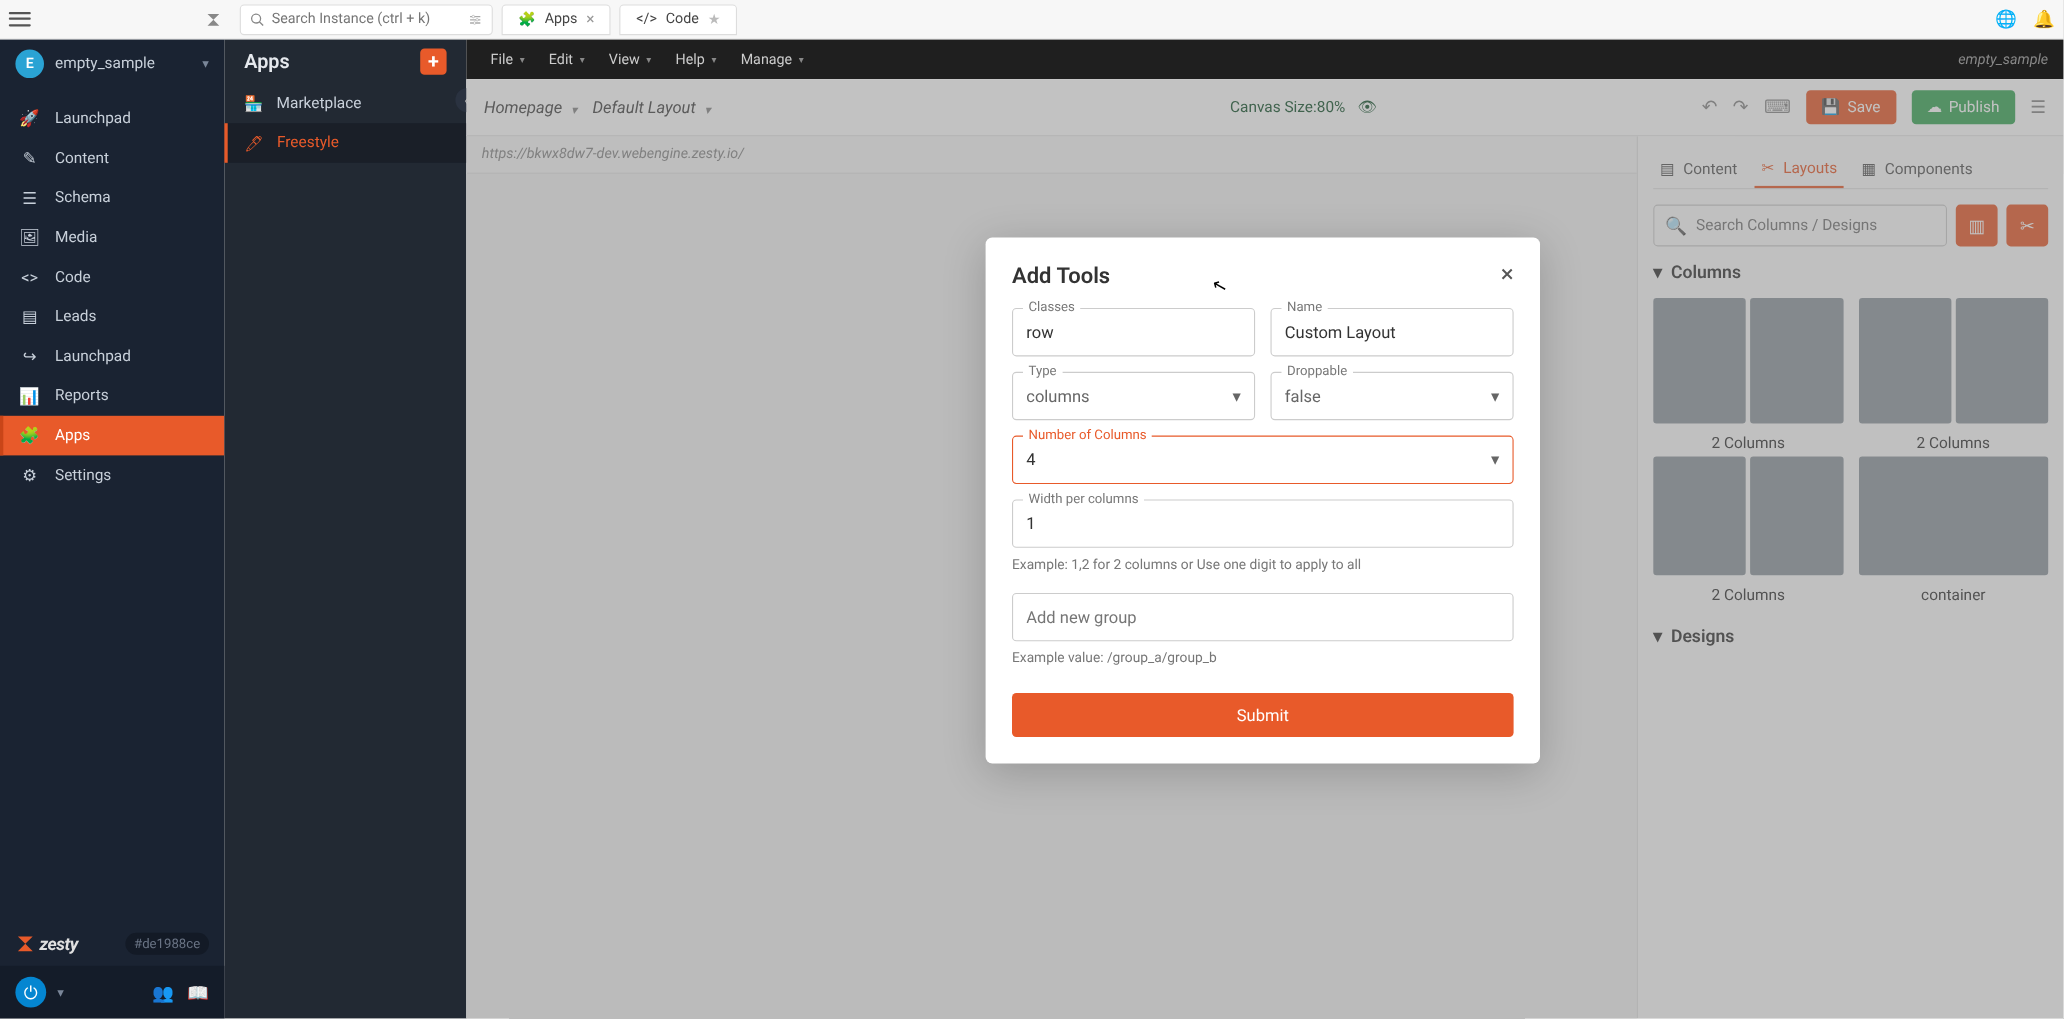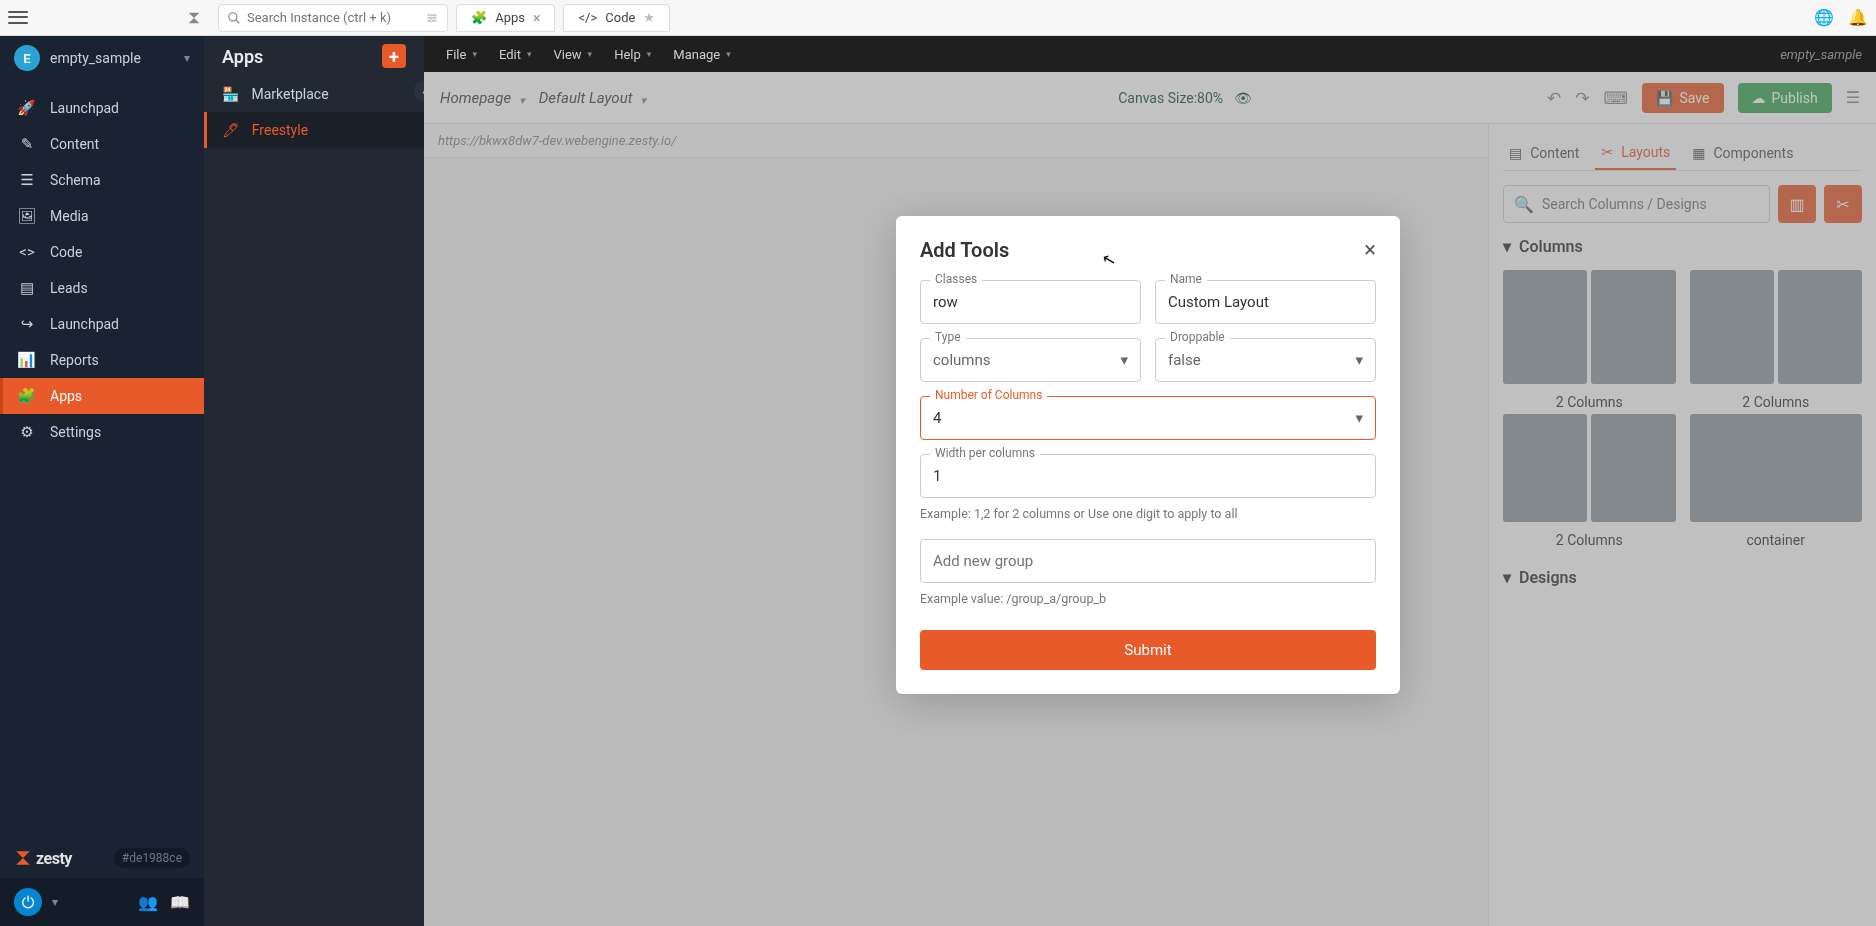--- a/index.html
+++ b/index.html
@@ -22,21 +22,21 @@
   .sidebar1 { position: absolute; left: 0; top: 36px; width: 204px; height: calc(100% - 36px); background: #1a2332; color: #c8d0da; display: flex; flex-direction: column; }
   .account-row { height: 44px; display: flex; align-items: center; padding: 0 14px; gap: 10px; }
   .avatar { width: 26px; height: 26px; border-radius: 50%; background: #2aa3d4; color: #fff; display: flex; align-items: center; justify-content: center; font-size: 13px; font-weight: 600; }
   .account-name { font-size: 14px; flex: 1; }
   .chev { font-size: 12px; color: #7a8699; }
   .nav1 { flex: 1; padding-top: 10px; }
   .nav1-item { height: 36px; display: flex; align-items: center; padding: 0 18px; gap: 14px; font-size: 14px; cursor: pointer; }
   .nav1-item.active { background: #e85a2a; color: #fff; border-left: 3px solid #c94518; padding-left: 15px; }
   .nav1-icon { width: 18px; display: flex; justify-content: center; font-size: 15px; }
   .sidebar1-foot { padding: 10px 14px; font-size: 12px; color: #6a7485; display: flex; align-items: center; gap: 10px; }
-  .zesty-logo { color: #e85a2a; font-weight: bold; font-size: 18px; display: flex; align-items: center; gap: 4px;}
+  .zesty-logo { color: #e85a2a; font-weight: bold; font-size: 18px; display: flex; align-items: center; gap: 4px; font-style: italic;}
   .zesty-logo .z-text { color: #e0e0e0; font-size: 16px; letter-spacing: -0.5px; }
   .gh-pill { background: #131a26; padding: 3px 8px; border-radius: 10px; margin-left: auto; }
   .sidebar1-bot { height: 48px; background: #141c29; display: flex; align-items: center; padding: 0 14px; gap: 10px; }
   .power-btn { width: 28px; height: 28px; border-radius: 50%; background: #0486d1; display: flex; align-items: center; justify-content: center; color: #fff; }
   .bot-icons { margin-left: auto; display: flex; gap: 12px; color: #5a6578; }
 
   
   .sidebar2 { position: absolute; left: 204px; top: 36px; width: 220px; height: calc(100% - 36px); background: #222933; color: #c8d0da; }
   .sidebar2-head { height: 40px; display: flex; align-items: center; padding: 0 18px; font-size: 18px; font-weight: 600; color: #e6e9ee; justify-content: space-between; }
   .add-btn { width: 24px; height: 24px; background: #e85a2a; color: #fff; border-radius: 4px; display: flex; align-items: center; justify-content: center; font-size: 18px; font-weight: bold; }

